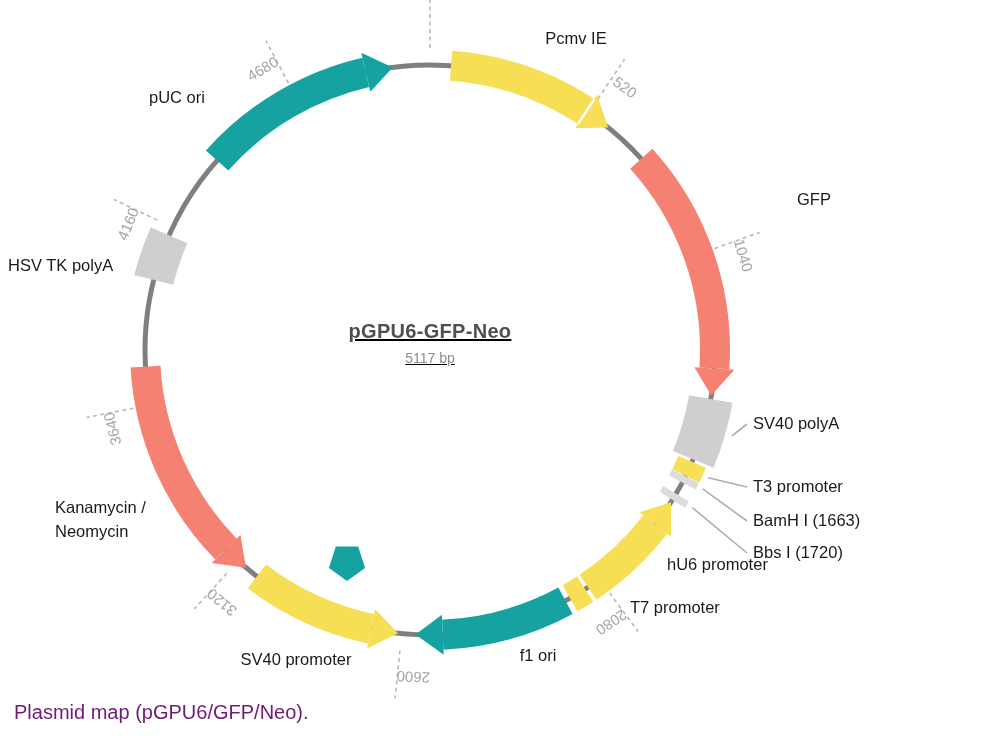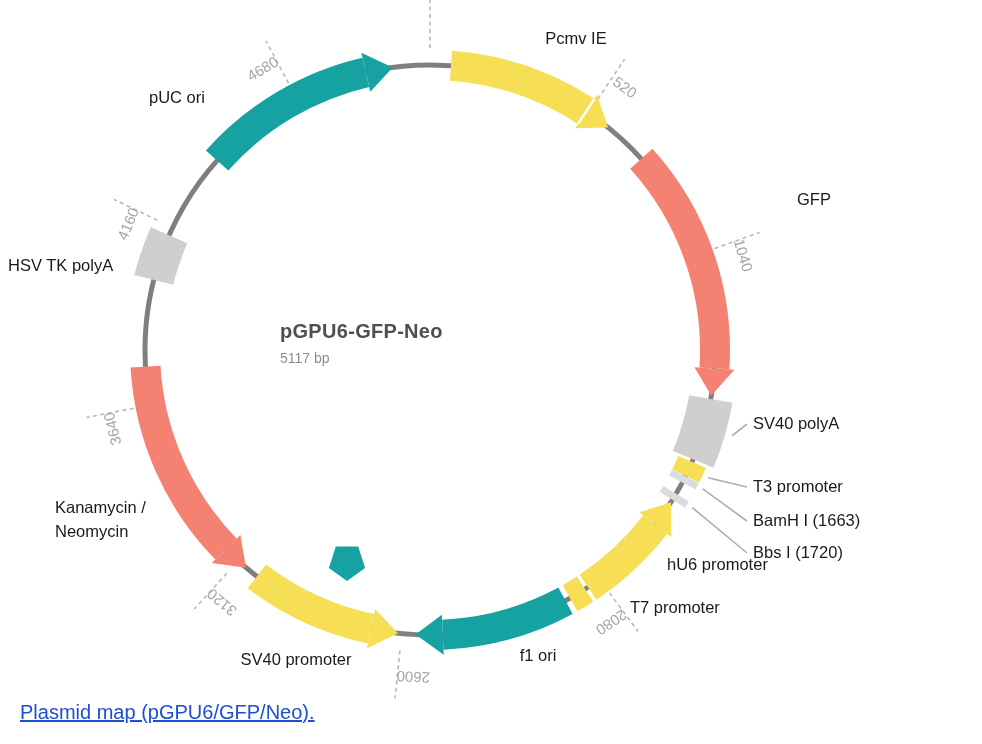--- a/index.html
+++ b/index.html
@@ -11,31 +11,32 @@
     font-family: "Liberation Sans", sans-serif;
     overflow: hidden;
   }
   .stage svg { position: absolute; left: 0; top: 0; }
   svg text { font-family: "Liberation Sans", sans-serif; }
   .center-label {
     position: absolute;
     left: 280px;
     top: 320px;
     width: 300px;
+    text-align: center;
     pointer-events: none;
+    text-decoration: underline;
   }
   .center-label .title   { font-size: 20px; font-weight: bold; color: #4F4F4F; letter-spacing: 0.3px; }
   .center-label .subtitle{ font-size: 14px; color: #8C8C8C; margin-top: 7px; }
   .caption {
     position: absolute;
-    left: 20px;
+    left: 14px;
     top: 701px;
     font-size: 20px;
-    color: #1d4ed8;
-    text-decoration: underline;
+    color: #701a75;
   }
 </style>
 </head>
 <body>
 
 <div class="stage">
   <svg width="982" height="744" viewBox="0 0 982 744" xmlns="http://www.w3.org/2000/svg">
       <circle cx="430" cy="350" r="285" fill="none" stroke="#7F7F7F" stroke-width="5"></circle>
       <line x1="430" y1="48" x2="430" y2="0" stroke="#B8B8B8" stroke-width="1.6" stroke-dasharray="4 3.5"></line>
       <line x1="597.9309080172291" y1="98.99559738421135" x2="624.6219132650006" y2="59.10085789560918" stroke="#B8B8B8" stroke-width="1.6" stroke-dasharray="4 3.5"></line>

